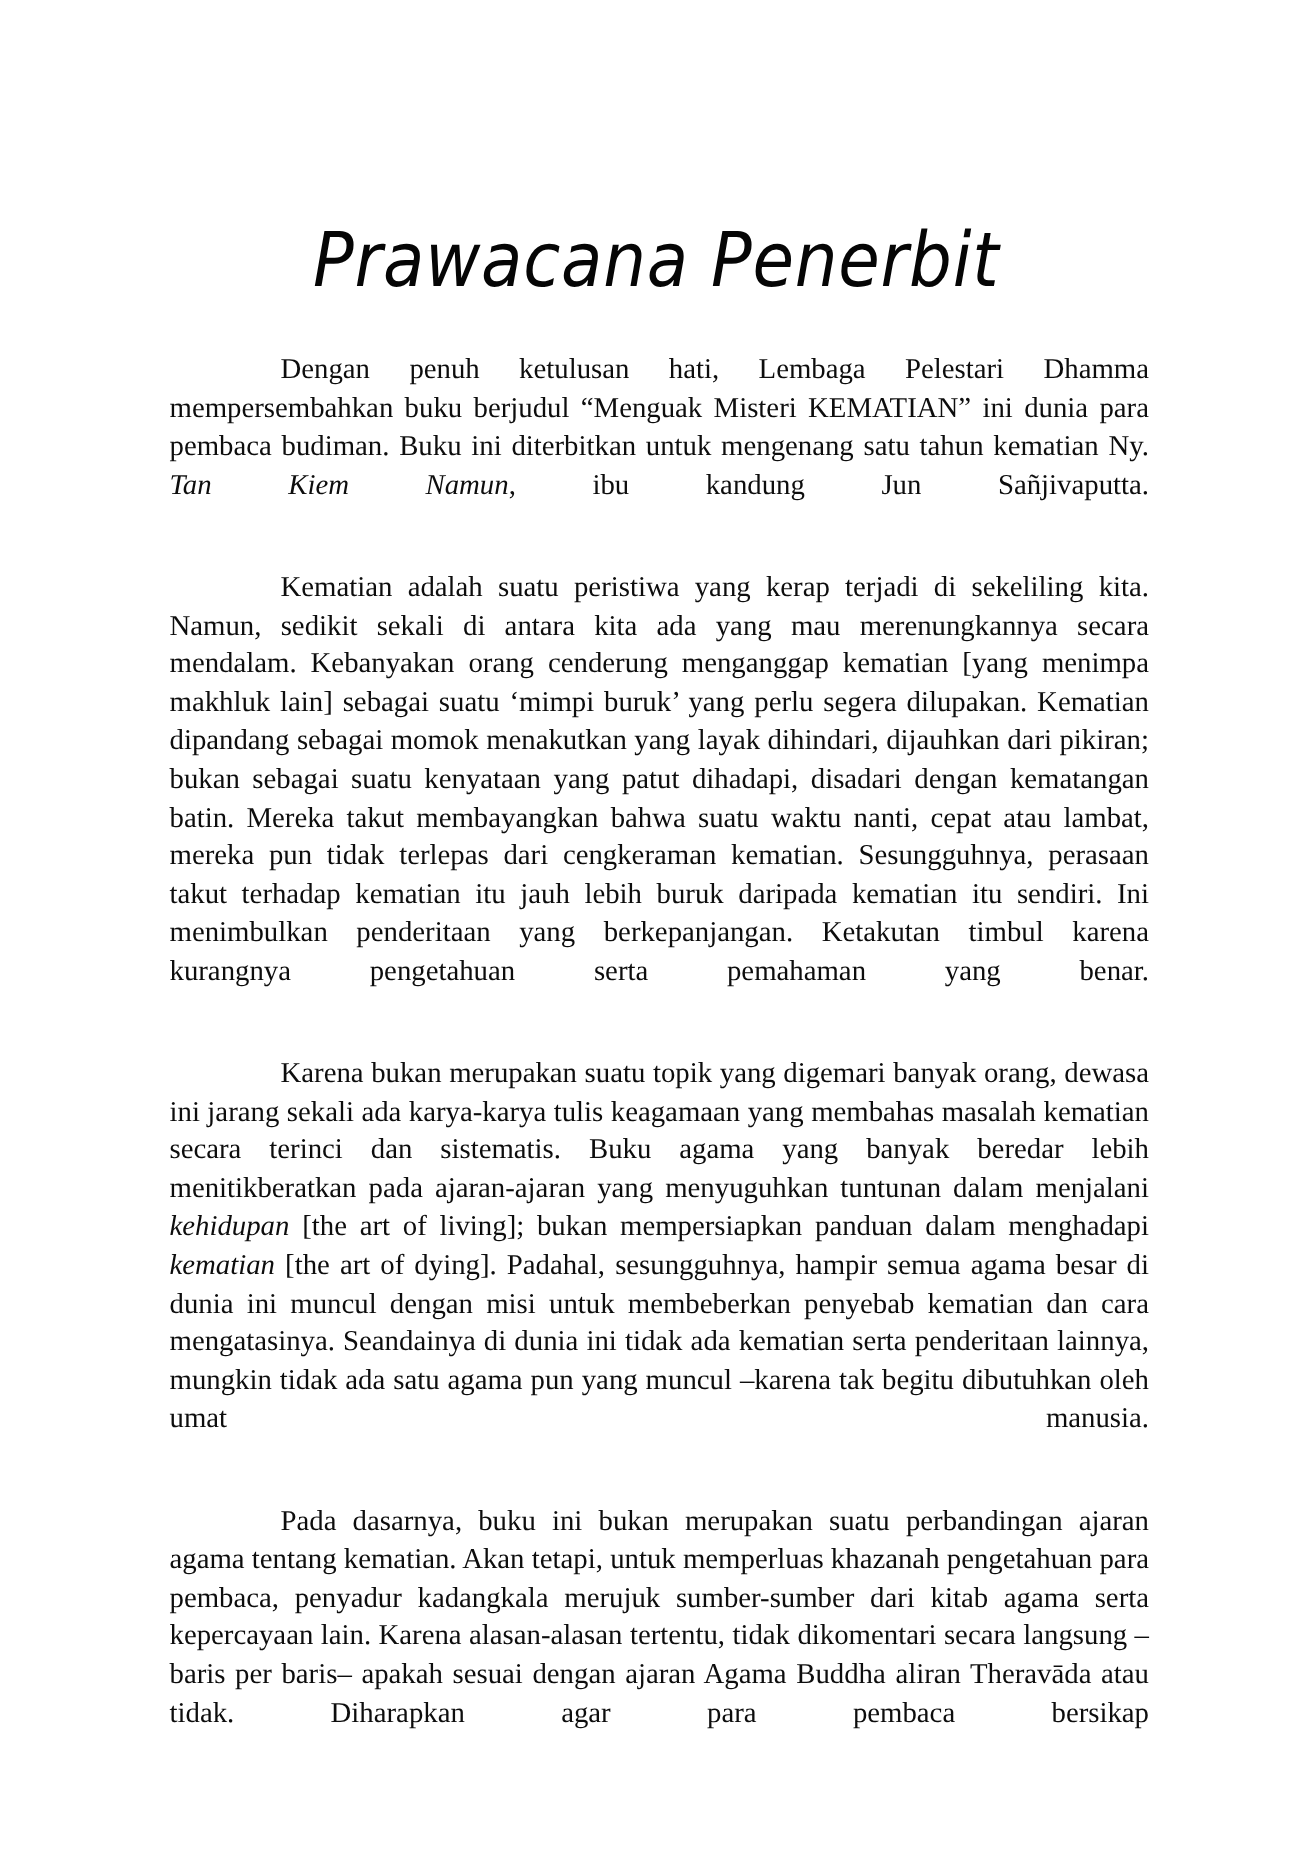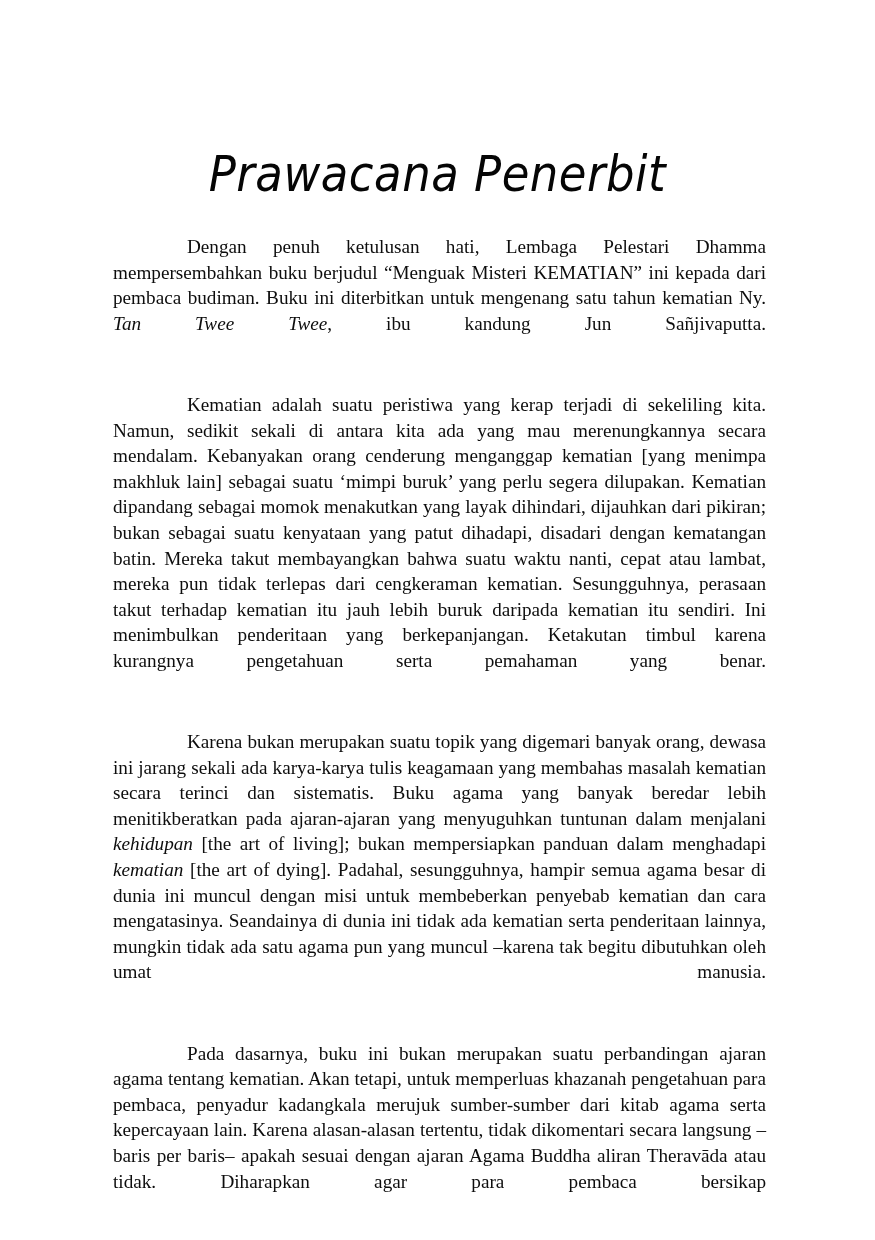--- a/index.html
+++ b/index.html
@@ -44,39 +44,39 @@
     font-size: 19.2px;
     line-height: 25.6px;
     color: #0d0d0d;
     text-align: justify;
     text-justify: inter-word;
     text-indent: 74px;
     hyphens: manual;
     -webkit-hyphens: manual;
   }
   p.para + p.para {
-    margin-top: 30px;
+    margin-top: 17px;
   }
   p.para .it {
     font-style: italic;
   }
   
   p.para::after {
     content: "";
     display: inline-block;
     width: 100%;
   }
 </style>
 </head>
 <body>
 
 <div class="page">
 
   <h1 class="page-title">Prawacana Penerbit</h1>
 
   <div class="text-block">
-    <p class="para"><span>Dengan penuh ketulusan hati, Lembaga Pelestari Dhamma mempersembahkan buku berjudul “Menguak Misteri KEMATIAN” ini kepada dari pembaca budiman. Buku ini diterbitkan untuk mengenang satu tahun kematian Ny. </span><span class="it">Tan Twee Twee</span><span>, ibu kandung Jun Sañjivaputta.</span></p>
+    <p class="para"><span>Dengan penuh ketulusan hati, Lembaga Pelestari Dhamma mempersembahkan buku berjudul “Menguak Misteri KEMATIAN” ini dunia para pembaca budiman. Buku ini diterbitkan untuk mengenang satu tahun kematian Ny. </span><span class="it">Tan Kiem Namun</span><span>, ibu kandung Jun Sañjivaputta.</span></p>
     <p class="para"><span>Kematian adalah suatu peristiwa yang kerap terjadi di sekeliling kita. Namun, sedikit sekali di antara kita ada yang mau merenungkannya secara mendalam. Kebanyakan orang cenderung menganggap kematian [yang menimpa makhluk lain] sebagai suatu ‘mimpi buruk’ yang perlu segera dilupakan. Kematian dipandang sebagai momok menakutkan yang layak dihindari, dijauhkan dari pikiran; bukan sebagai suatu kenyataan yang patut dihadapi, disadari dengan kematangan batin. Mereka takut membayangkan bahwa suatu waktu nanti, cepat atau lambat, mereka pun tidak terlepas dari cengkeraman kematian. Sesungguhnya, perasaan takut terhadap kematian itu jauh lebih buruk daripada kematian itu sendiri. Ini menimbulkan penderitaan yang berkepanjangan. Ketakutan timbul karena kurangnya pengetahuan serta pemahaman yang benar.</span></p>
     <p class="para"><span>Karena bukan merupakan suatu topik yang digemari banyak orang, dewasa ini jarang sekali ada karya-karya tulis keagamaan yang membahas masalah kematian secara terinci dan sistematis. Buku agama yang banyak beredar lebih menitikberatkan pada ajaran-ajaran yang menyuguhkan tuntunan dalam menjalani </span><span class="it">kehidupan</span><span> [the art of living]; bukan mempersiapkan panduan dalam menghadapi </span><span class="it">kematian</span><span> [the art of dying]. Padahal, sesungguhnya, hampir semua agama besar di dunia ini muncul dengan misi untuk membeberkan penyebab kematian dan cara mengatasinya. Seandainya di dunia ini tidak ada kematian serta penderitaan lainnya, mungkin tidak ada satu agama pun yang muncul –karena tak begitu dibutuhkan oleh umat manusia.</span></p>
     <p class="para"><span>Pada dasarnya, buku ini bukan merupakan suatu perbandingan ajaran agama tentang kematian. Akan tetapi, untuk memperluas khazanah pengetahuan para pembaca, penyadur kadangkala merujuk sumber-sumber dari kitab agama serta kepercayaan lain. Karena alasan-alasan tertentu, tidak dikomentari secara langsung –baris per baris– apakah sesuai dengan ajaran Agama Buddha aliran Theravāda atau tidak. Diharapkan agar para pembaca bersikap</span></p>
   </div>
 
 </div>
 
 </body></html>

